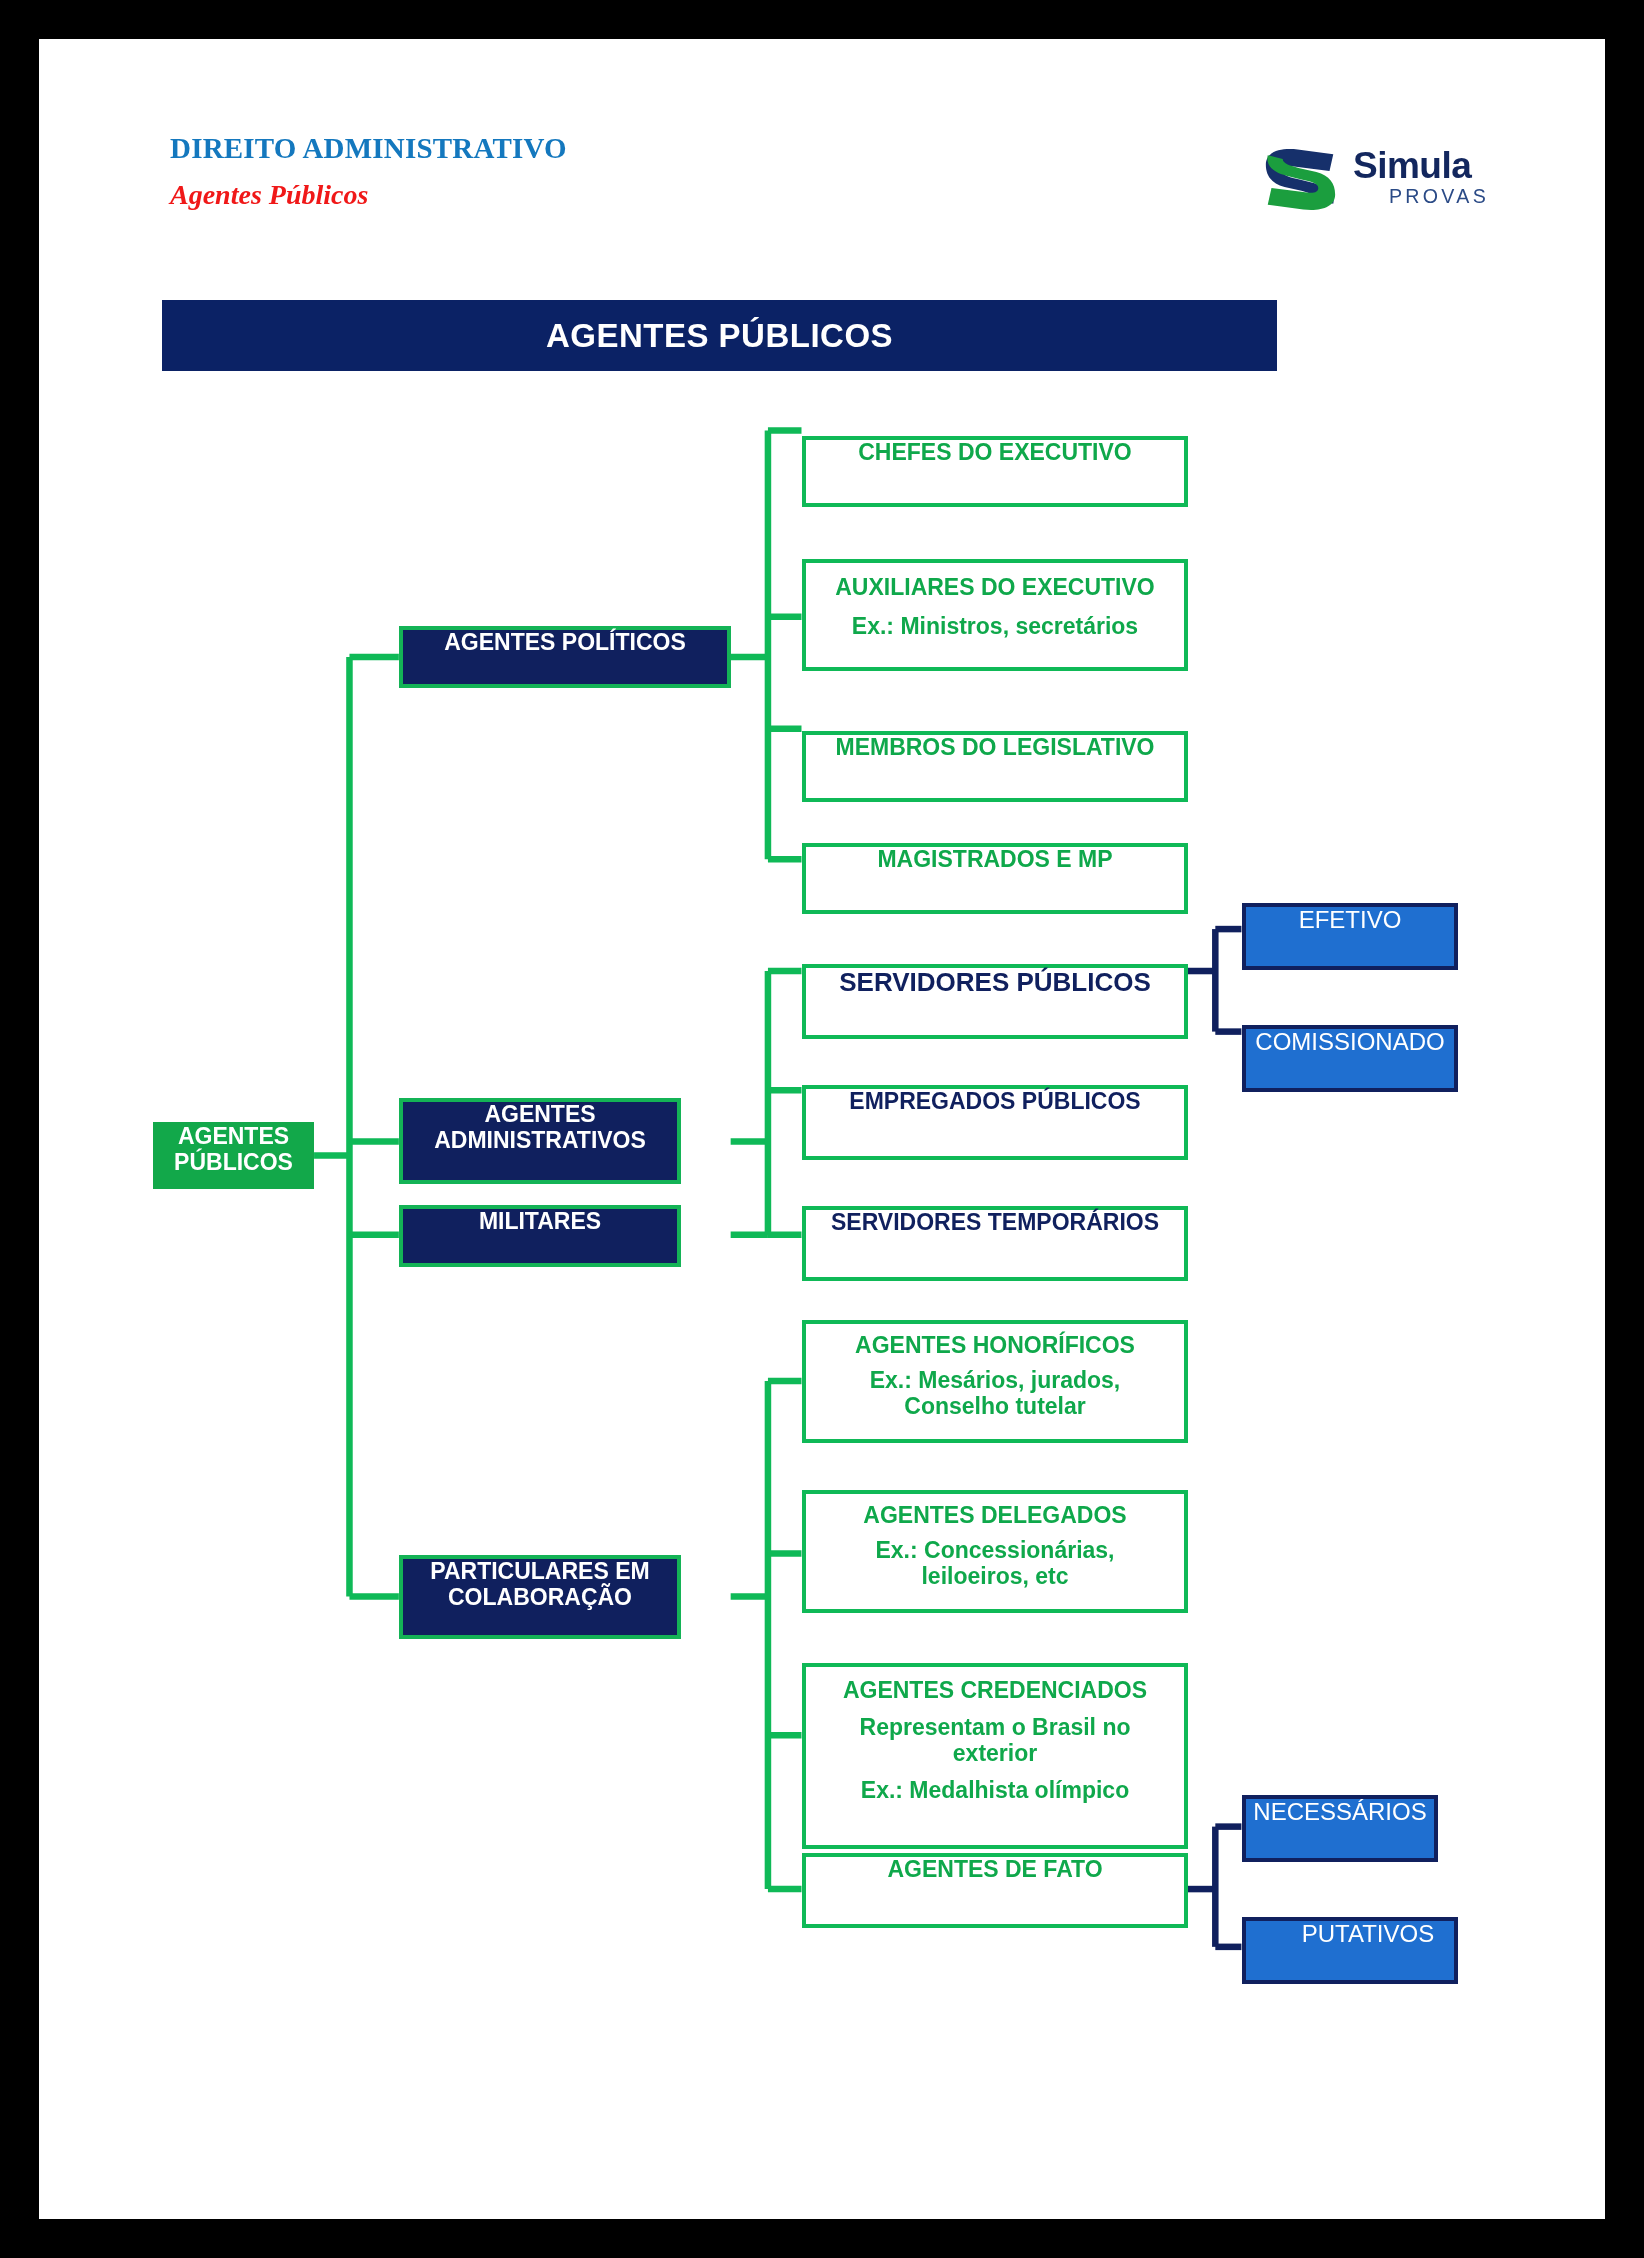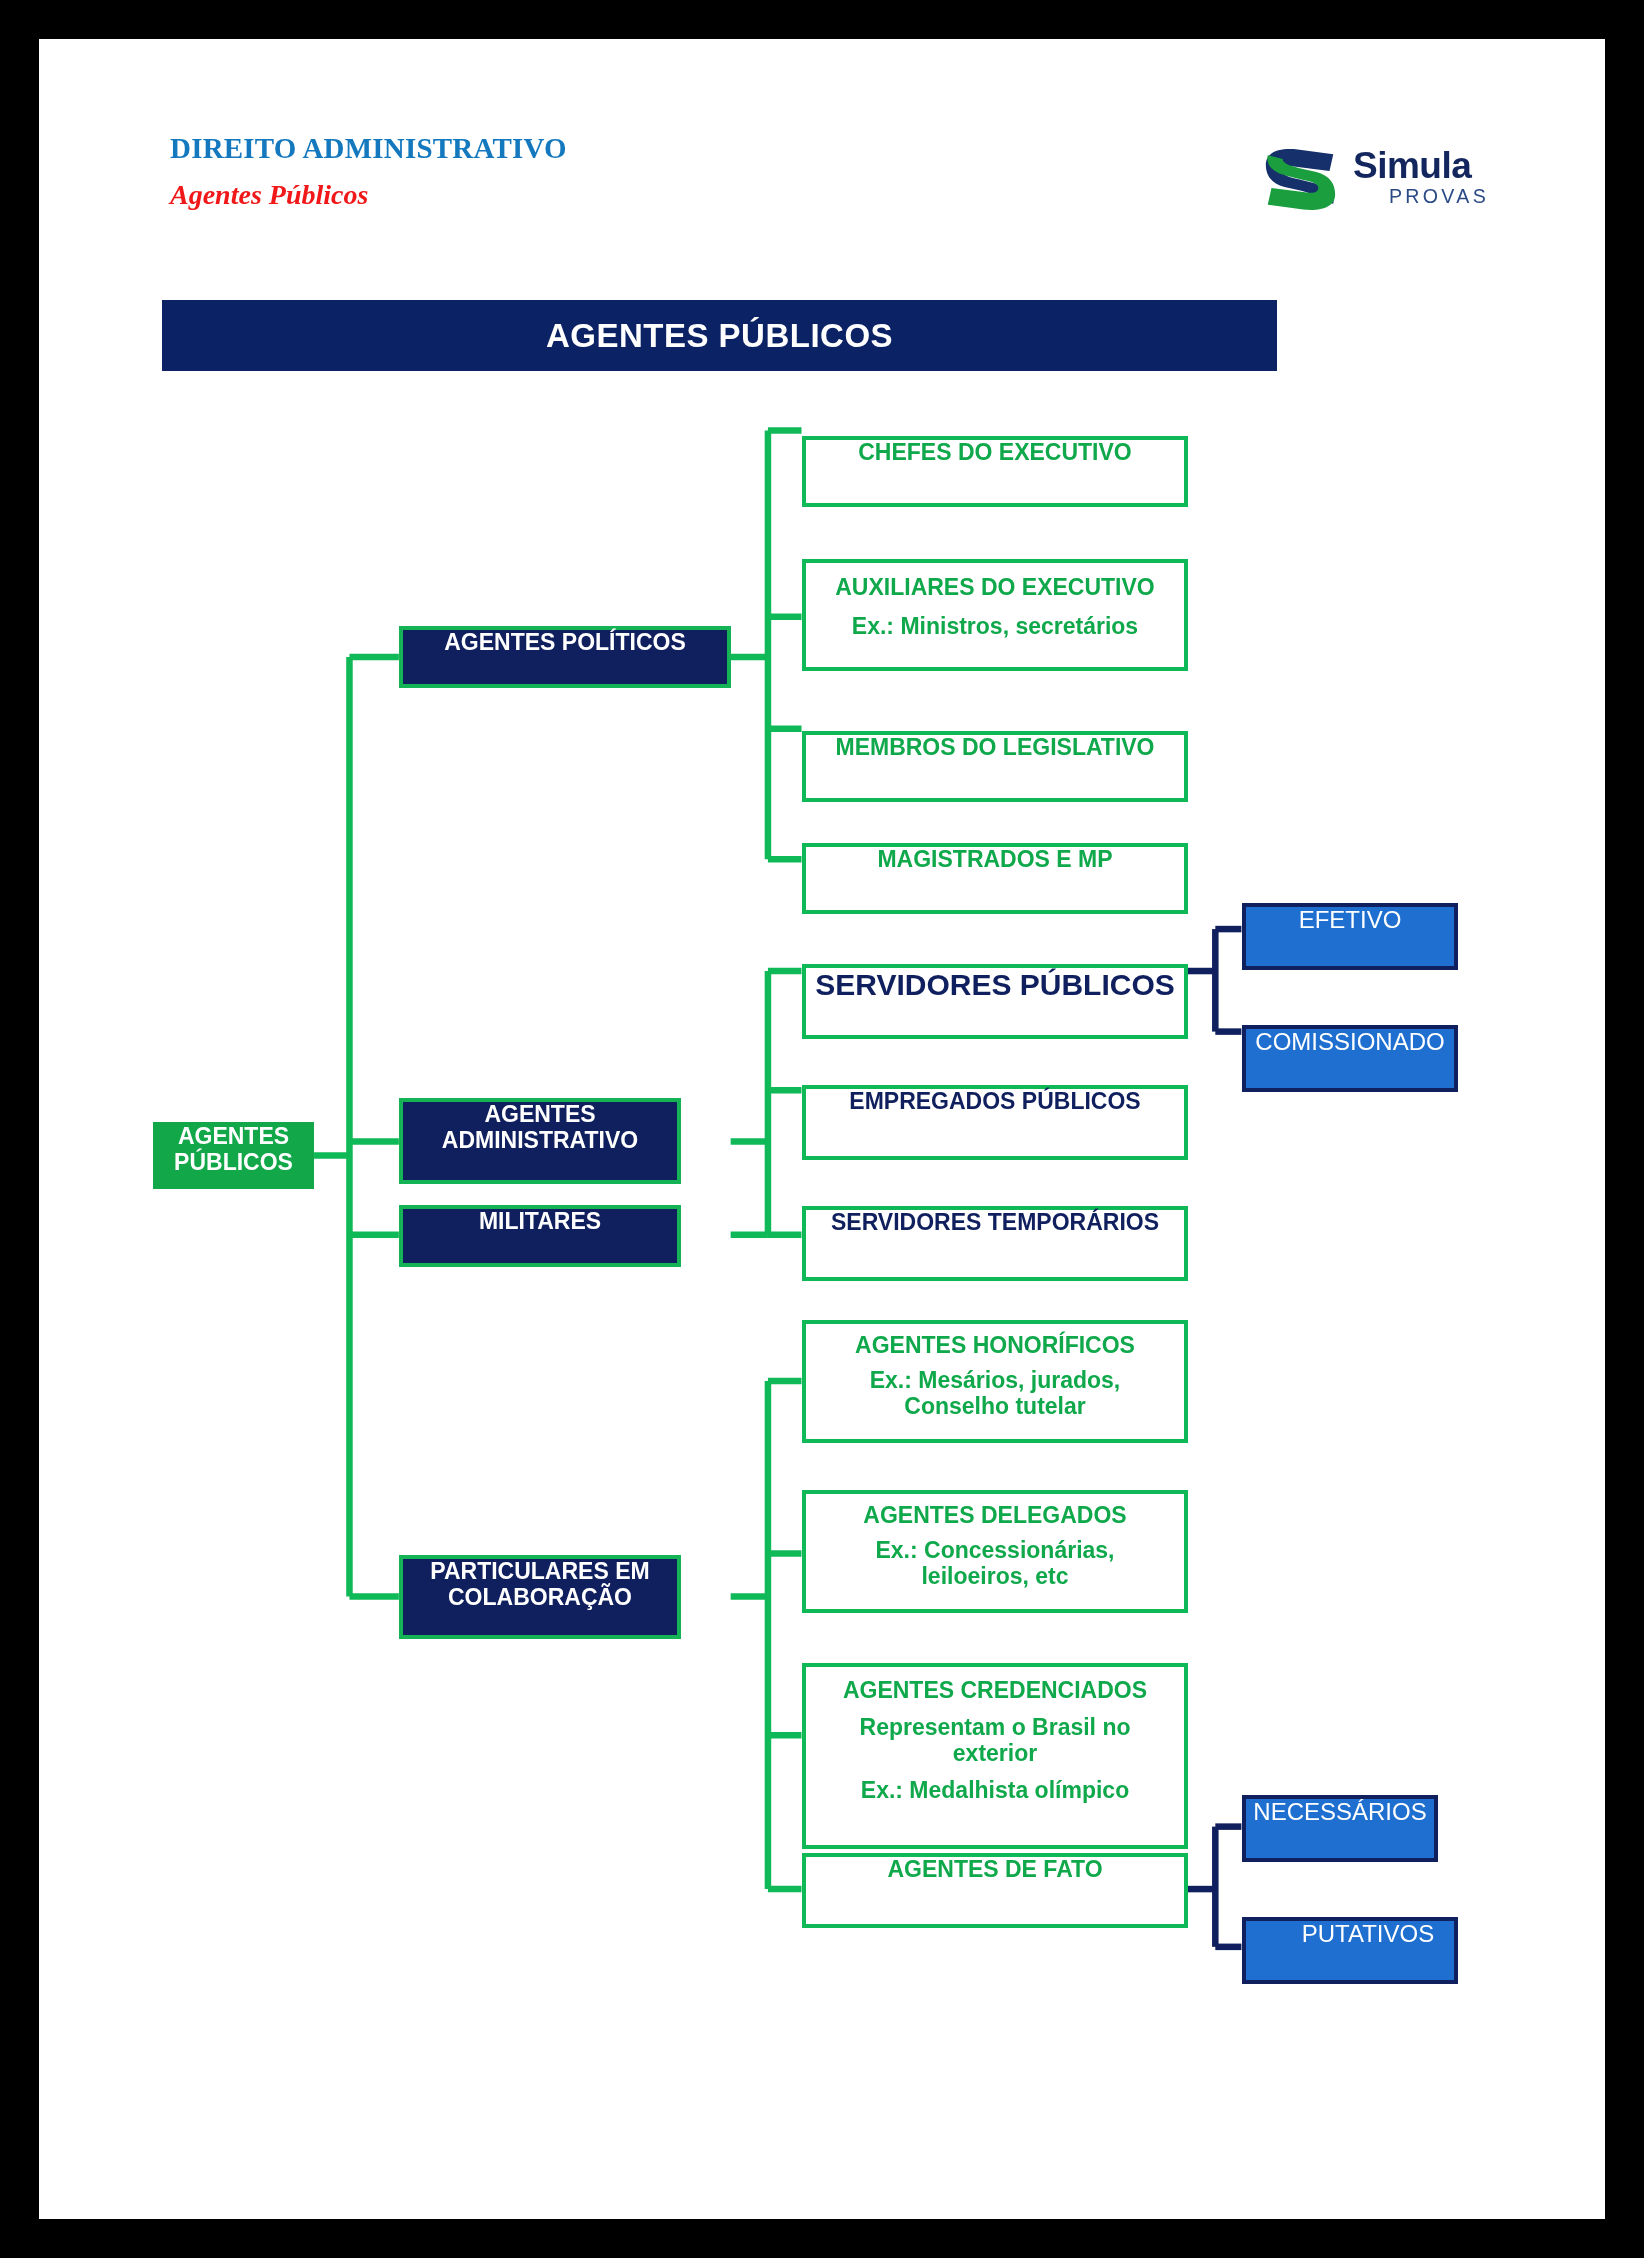--- a/index.html
+++ b/index.html
@@ -104,21 +104,21 @@
     <span class="lineA">AGENTES</span>
     <span class="lineA">PÚBLICOS</span>
   </div>
 
   <div class="node n-cat" style="left:360px;top:587px;width:332px;height:62px;">
     <span class="lineA">AGENTES POLÍTICOS</span>
   </div>
 
   <div class="node n-cat" style="left:360px;top:1059px;width:282px;height:86px;">
     <span class="lineA">AGENTES</span>
-    <span class="lineA">ADMINISTRATIVO</span>
+    <span class="lineA">ADMINISTRATIVOS</span>
   </div>
 
   <div class="node n-cat" style="left:360px;top:1166px;width:282px;height:62px;">
     <span class="lineA">MILITARES</span>
   </div>
 
   <div class="node n-cat" style="left:360px;top:1516px;width:282px;height:84px;">
     <span class="lineA">PARTICULARES EM</span>
     <span class="lineA">COLABORAÇÃO</span>
   </div>
@@ -134,21 +134,21 @@
 
   <div class="node n-leaf" style="left:763px;top:692px;width:386px;height:71px;">
     <span class="lineA t-green" style="font-size:23px;">MEMBROS DO LEGISLATIVO</span>
   </div>
 
   <div class="node n-leaf" style="left:763px;top:804px;width:386px;height:71px;">
     <span class="lineA t-green" style="font-size:23px;">MAGISTRADOS E MP</span>
   </div>
 
   <div class="node n-leaf" style="left:763px;top:925px;width:386px;height:75px;">
-    <span class="lineA t-navy" style="font-size:30px;">SERVIDORES PÚBLICOS</span>
+    <span class="lineA t-navy" style="font-size:26px;">SERVIDORES PÚBLICOS</span>
   </div>
 
   <div class="node n-leaf" style="left:763px;top:1046px;width:386px;height:75px;">
     <span class="lineA t-navy" style="font-size:23px;">EMPREGADOS PÚBLICOS</span>
   </div>
 
   <div class="node n-leaf" style="left:763px;top:1167px;width:386px;height:75px;">
     <span class="lineA t-navy" style="font-size:23px;">SERVIDORES TEMPORÁRIOS</span>
   </div>
 

